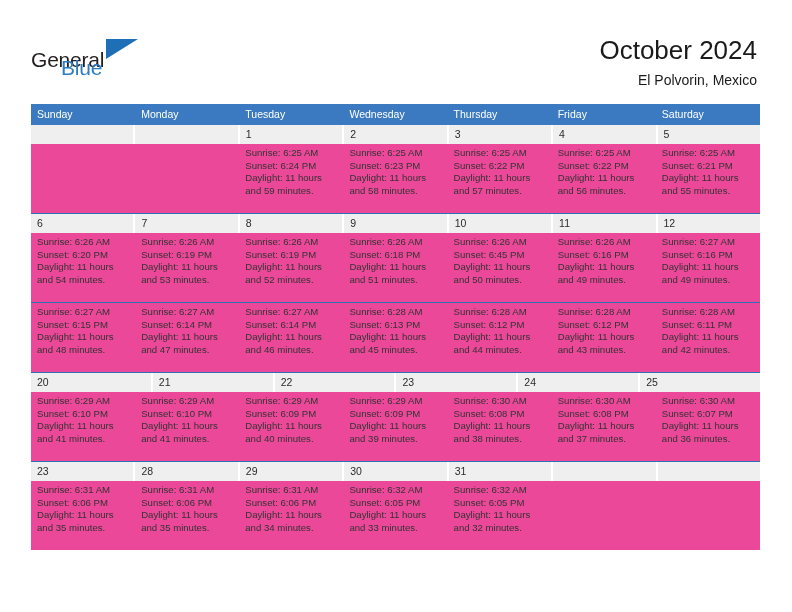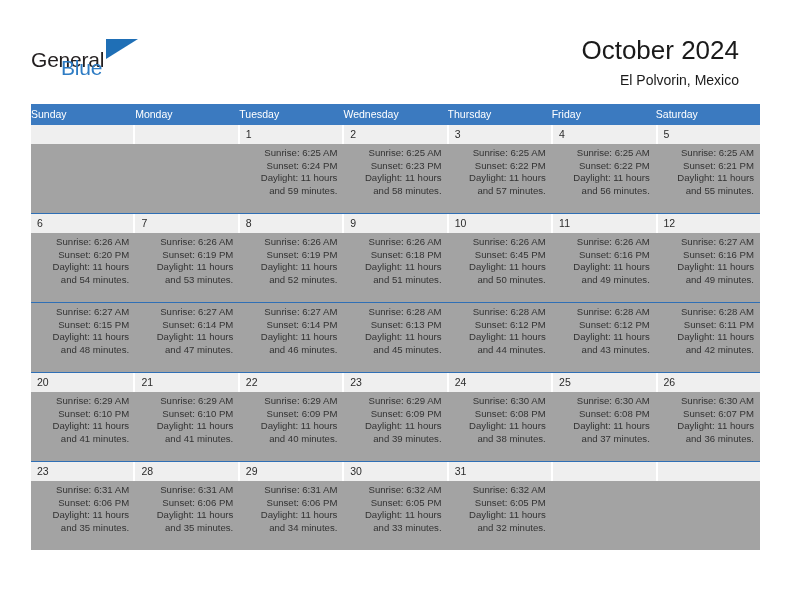--- a/index.html
+++ b/index.html
@@ -63,21 +63,21 @@
     left: 75px;
     top: 3px;
     width: 0;
     height: 0;
     border-left: 32px solid #1f6fb6;
     border-bottom: 20px solid transparent;
   }
 
   .title-block {
     position: absolute;
-    right: 53px;
+    right: 35px;
     top: 34px;
     text-align: right;
   }
   .cal-title {
     font-size: 26px;
     color: #1a1a1a;
     line-height: 32px;
     white-space: nowrap;
     font-weight: normal;
     margin: 0;
@@ -102,20 +102,21 @@
     display: flex;
     width: 729px;
     height: 21px;
     background: #3b7ac0;
   }
   .weekday {
     flex: 1 1 0;
     color: #ffffff;
     font-size: 10.5px;
     line-height: 21px;
+    padding-left: 6px;
     box-sizing: border-box;
     white-space: nowrap;
     overflow: hidden;
   }
 
   .week-row {
     width: 729px;
     border-top: 1px solid #2f6fb5;
   }
   .week-row:first-of-type {
@@ -146,25 +147,24 @@
   }
   .date-cell:last-child {
     border-right: none;
   }
   .date-cell.empty {
     background: #efefef;
   }
 
   .body-cell {
     flex: 1 1 0;
-    background: #a3a3a3;
+    background: #ec4899;
     box-sizing: border-box;
     padding: 3px 6px 4px 6px;
     overflow: hidden;
-    text-align: right;
   }
   .body-cell .line {
     font-size: 9.6px;
     line-height: 12.6px;
     color: #333333;
     white-space: nowrap;
   }
 </style>
 </head>
 <body>
@@ -344,21 +344,20 @@
           </div>
         </div>
         <div class="week-row">
           <div class="week-dates">
             <div class="date-cell">20</div>
             <div class="date-cell">21</div>
             <div class="date-cell">22</div>
             <div class="date-cell">23</div>
             <div class="date-cell">24</div>
             <div class="date-cell">25</div>
-            <div class="date-cell">26</div>
           </div>
           <div class="week-bodies">
             <div class="body-cell">
               <div class="line">Sunrise: 6:29 AM</div>
               <div class="line">Sunset: 6:10 PM</div>
               <div class="line">Daylight: 11 hours</div>
               <div class="line">and 41 minutes.</div>
             </div>
             <div class="body-cell">
               <div class="line">Sunrise: 6:29 AM</div>

